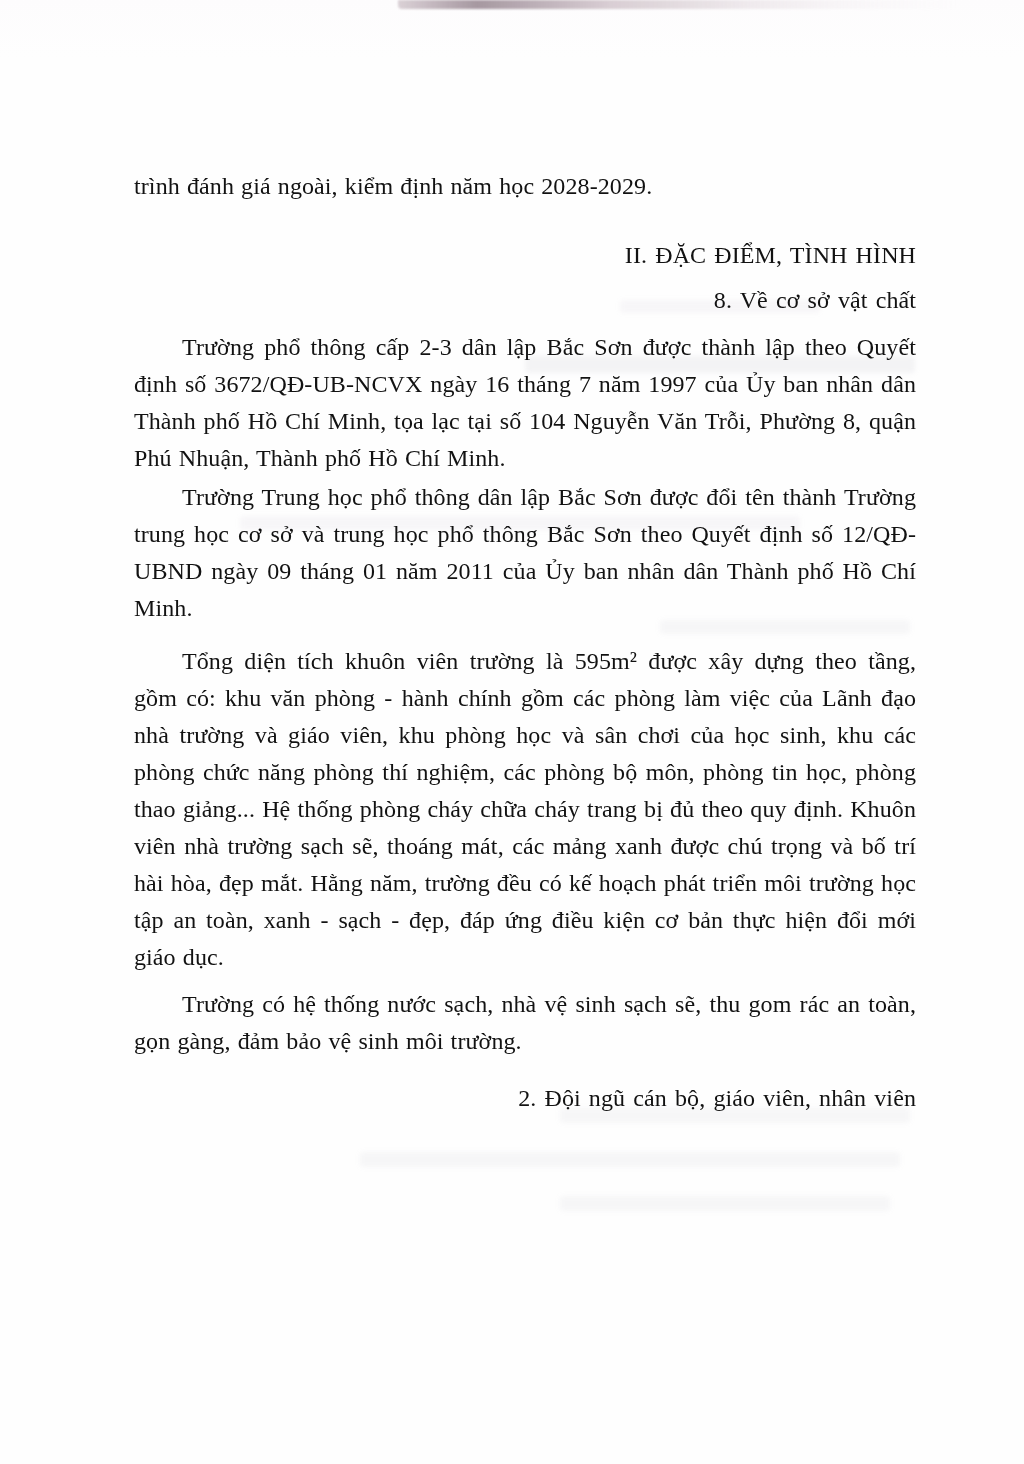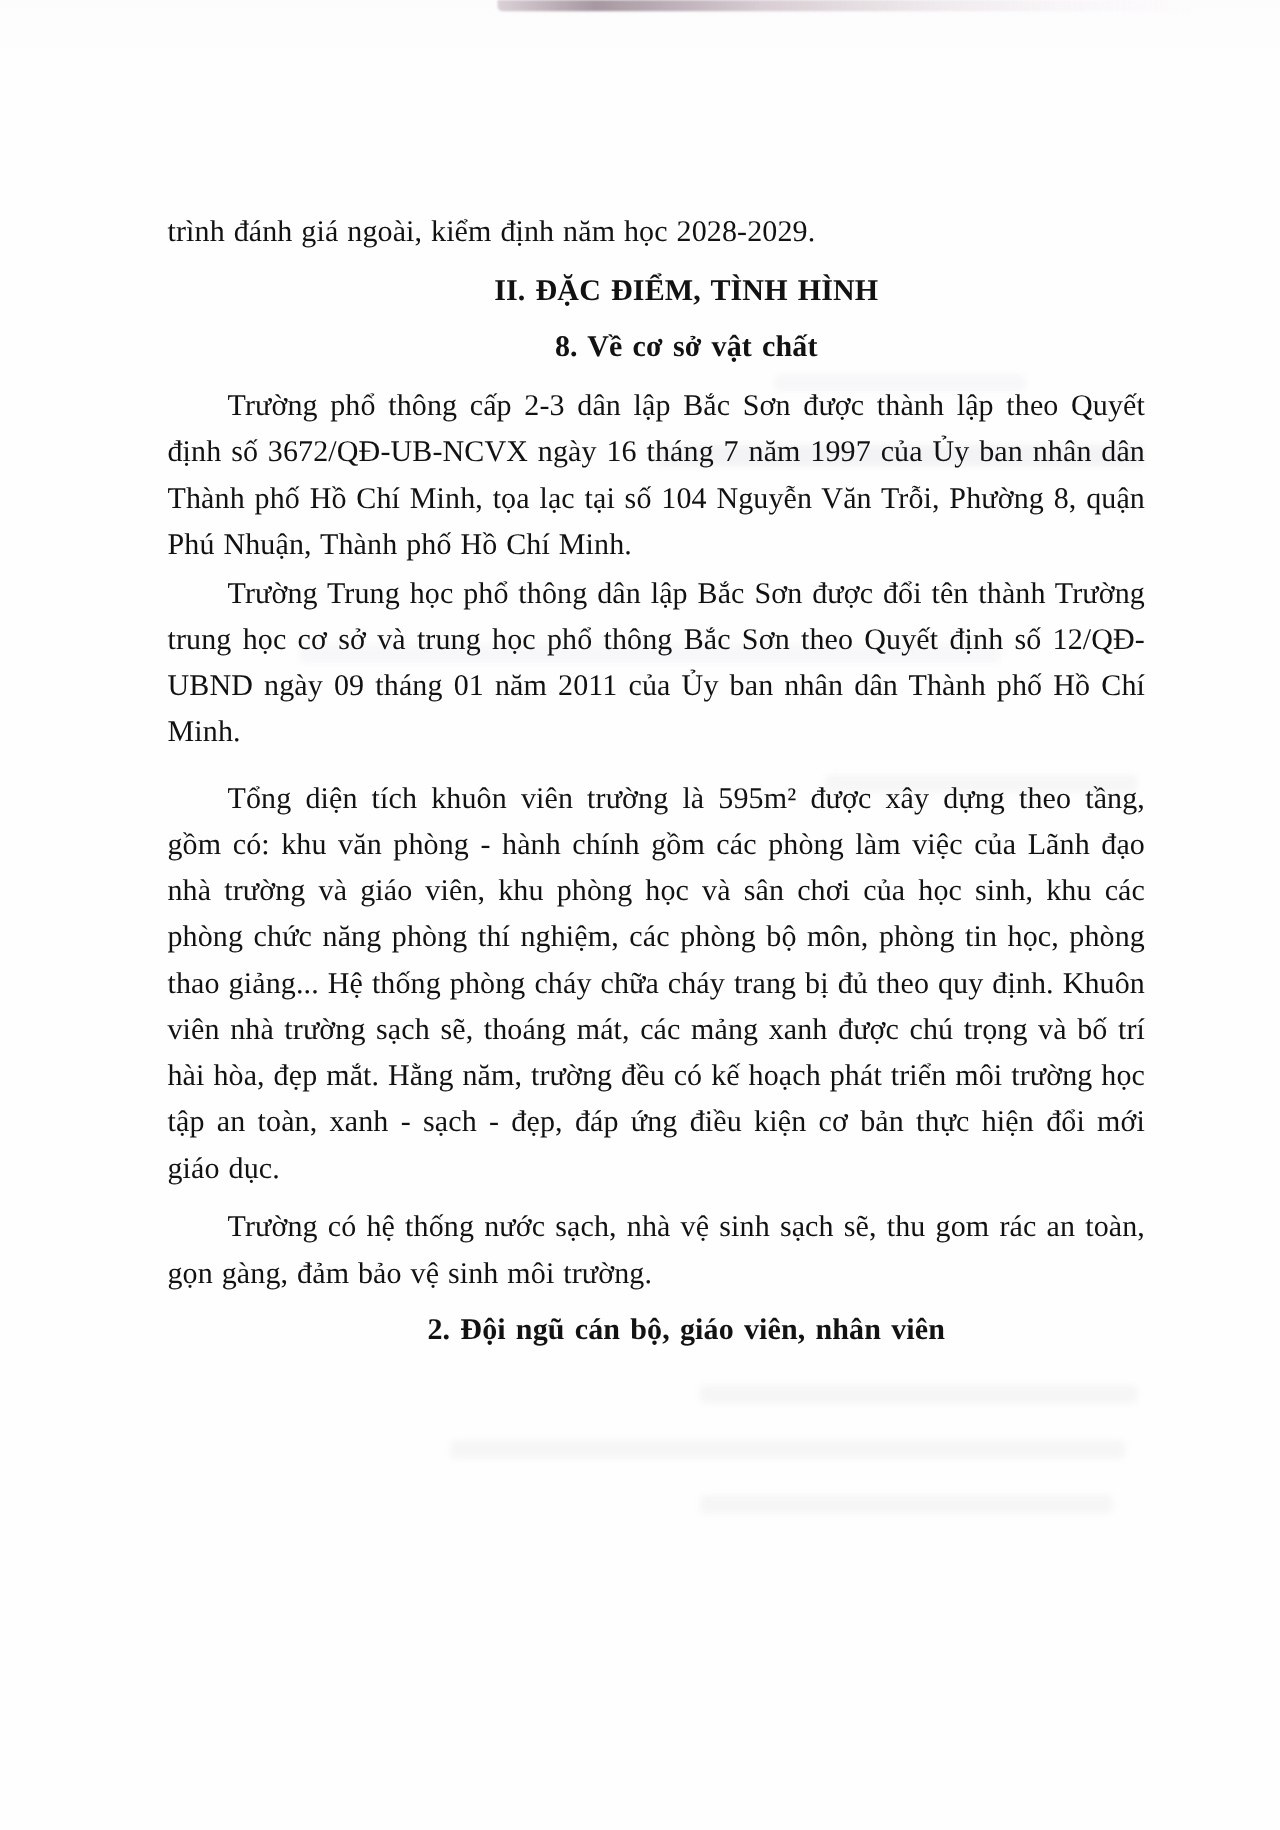--- a/index.html
+++ b/index.html
@@ -59,54 +59,54 @@
     font-size: 24px;
     line-height: 37px;
     color: #121212;
     text-align: justify;
     letter-spacing: 0.1px;
     word-spacing: 1px;
   }
   .content p { text-indent: 48px; }
   .content p.noindent { text-indent: 0; }
   .content p.heading {
-    font-weight: bold;
-    text-align: center;
+    font-weight: normal;
+    text-align: right;
     word-spacing: 2px;
   }
 </style>
 </head>
 <body>
 
 <div class="page">
 
   <div class="scan-band"></div>
 
   <div class="ghost g1"></div>
   <div class="ghost g2"></div>
   <div class="ghost g3"></div>
   <div class="ghost g4"></div>
   <div class="ghost g5"></div>
   <div class="ghost g6"></div>
   <div class="ghost g7"></div>
 
   <div class="content">
-    <p class="noindent" style="margin-bottom:10px">trình đánh giá ngoài, kiểm định năm học 2028-2029.</p>
+    <p class="noindent" style="margin-bottom:32px">trình đánh giá ngoài, kiểm định năm học 2028-2029.</p>
 
 
     <p class="heading" style="margin-bottom:8px">II. ĐẶC ĐIỂM, TÌNH HÌNH</p>
 
     <p class="heading" style="margin-bottom:10px">8.  Về cơ sở vật chất</p>
 
     <p style="margin-bottom:2px">Trường phổ thông cấp 2-3 dân lập Bắc Sơn được thành lập theo Quyết định số 3672/QĐ-UB-NCVX ngày 16 tháng 7 năm 1997 của Ủy ban nhân dân Thành phố Hồ Chí Minh, tọa lạc tại số 104 Nguyễn Văn Trỗi, Phường 8, quận Phú Nhuận, Thành phố Hồ Chí Minh.</p>
 
 
     <p style="margin-bottom:16px">Trường Trung học phổ thông dân lập Bắc Sơn được đổi tên thành Trường trung học cơ sở và trung học phổ thông Bắc Sơn theo Quyết định số 12/QĐ-UBND ngày 09 tháng 01 năm 2011 của Ủy ban nhân dân Thành phố Hồ Chí Minh.</p>
 
     <p style="margin-bottom:10px">Tổng diện tích khuôn viên trường là 595m² được xây dựng theo tầng, gồm có: khu văn phòng - hành chính gồm các phòng làm việc của Lãnh đạo nhà trường và giáo viên, khu phòng học và sân chơi của học sinh, khu các phòng chức năng phòng thí nghiệm, các phòng bộ môn, phòng tin học, phòng thao giảng... Hệ thống phòng cháy chữa cháy trang bị đủ theo quy định. Khuôn viên nhà trường sạch sẽ, thoáng mát, các mảng xanh được chú trọng và bố trí hài hòa, đẹp mắt. Hằng năm, trường đều có kế hoạch phát triển môi trường học tập an toàn, xanh - sạch - đẹp, đáp ứng điều kiện cơ bản thực hiện đổi mới giáo dục.</p>
 
-    <p style="margin-bottom:8px">Trường có hệ thống nước sạch, nhà vệ sinh sạch sẽ, thu gom rác an toàn, gọn gàng, đảm bảo vệ sinh môi trường.</p>
+    <p style="margin-bottom:20px">Trường có hệ thống nước sạch, nhà vệ sinh sạch sẽ, thu gom rác an toàn, gọn gàng, đảm bảo vệ sinh môi trường.</p>
 
     <p class="heading" style="margin-bottom:0">2. Đội ngũ cán bộ, giáo viên, nhân viên</p>
 
   </div>
 
 </div>
 
 </body></html>

